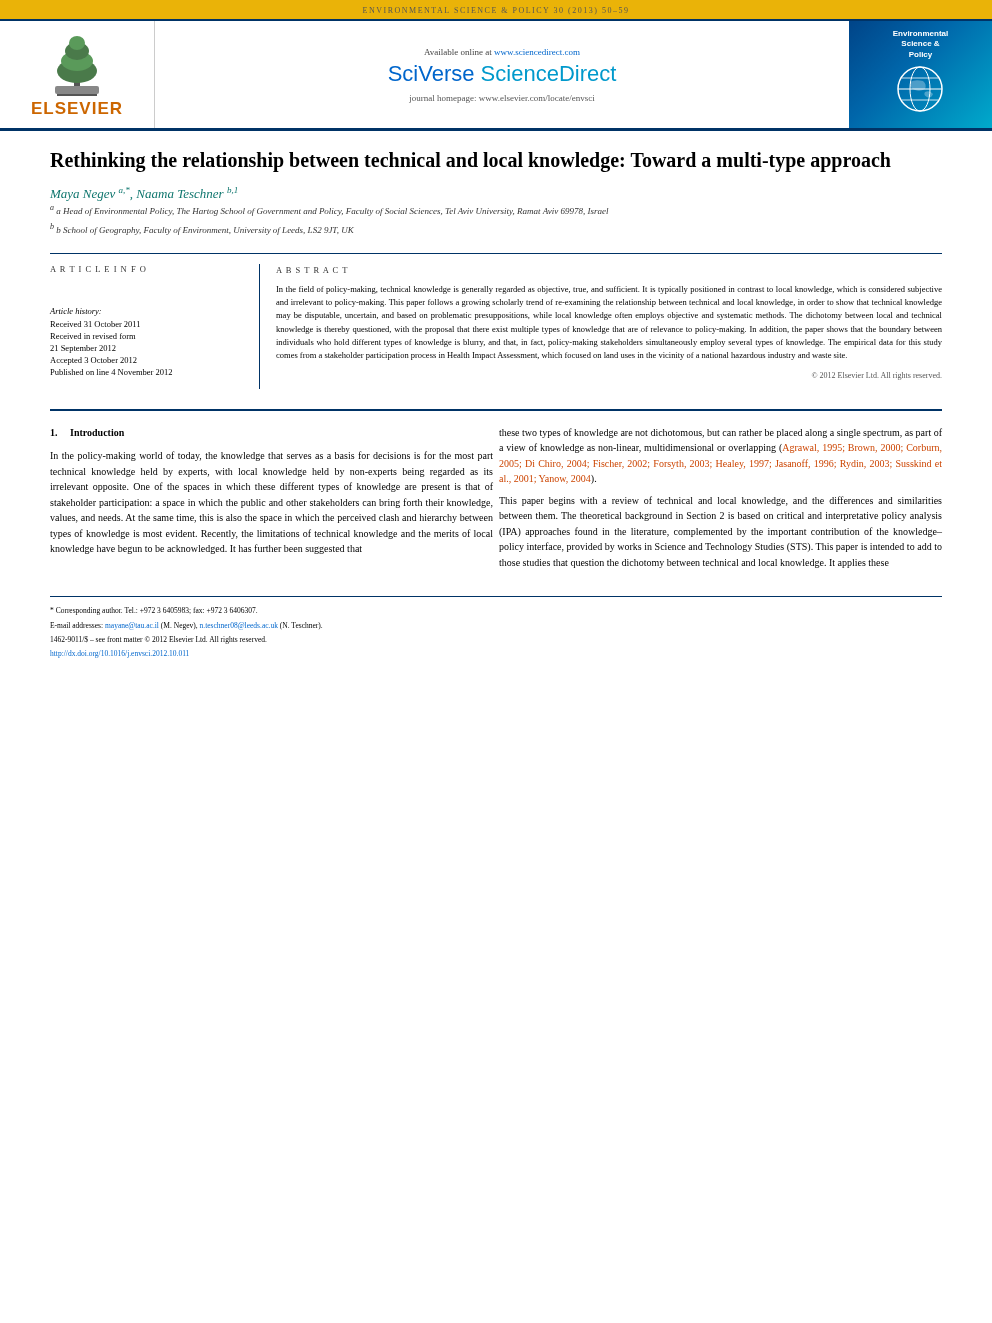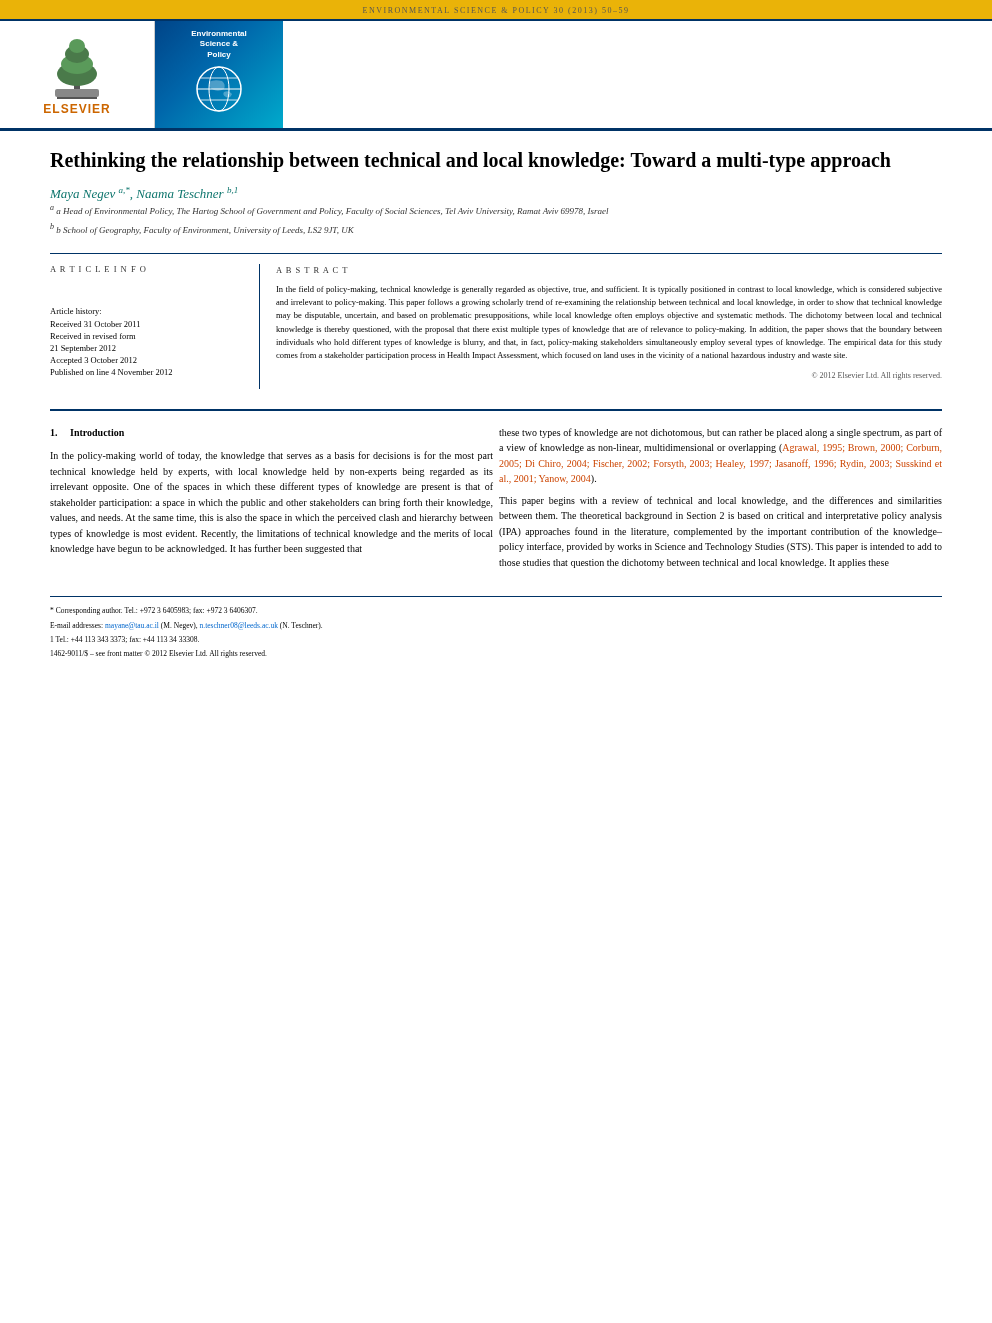--- a/index.html
+++ b/index.html
@@ -43,21 +43,21 @@
     .elsevier-logo {
       display: flex;
       flex-direction: column;
       align-items: center;
     }
     .elsevier-tree {
       width: 80px;
       height: 65px;
     }
     .elsevier-label {
-      font-size: 12px;
+      font-size: 17px;
       font-weight: bold;
       color: #cc6600;
       letter-spacing: 1px;
       margin-top: 3px;
       font-family: Arial, sans-serif;
       text-align: center;
     }
 
     .top-banner-center {
       flex: 1;
@@ -88,21 +88,21 @@
     }
     .sciverse-title span.direct {
       color: #0099cc;
     }
     .journal-homepage {
       font-size: 9px;
       color: #555;
     }
 
     .top-banner-right {
-      width: 128px;
+      width: 143px;
       background: linear-gradient(135deg, #004488 0%, #0066aa 40%, #00aacc 100%);
       display: flex;
       align-items: center;
       justify-content: center;
       padding: 8px;
     }
     .env-sci-logo {
       color: #fff;
       text-align: center;
       font-family: Arial, sans-serif;
@@ -180,20 +180,21 @@
       font-size: 8.5px;
       font-variant: small-caps;
       letter-spacing: 1px;
       color: #333;
       margin-bottom: 6px;
     }
     .info-block {
       margin-bottom: 10px;
     }
     .info-label {
+      font-style: italic;
       font-size: 8.5px;
       margin-bottom: 3px;
       display: block;
       margin-top: 32px;
     }
     .info-text {
       font-size: 8.5px;
       line-height: 1.4;
     }
     .keywords-list {
@@ -305,20 +306,32 @@
         <ellipse cx="40" cy="30" rx="16" ry="10" fill="#5a9a5a"></ellipse>
         <ellipse cx="40" cy="20" rx="12" ry="9" fill="#4a7a4a"></ellipse>
         <ellipse cx="40" cy="12" rx="8" ry="7" fill="#5a9a5a"></ellipse>
 
         <rect x="18" y="55" width="44" height="8" rx="2" fill="#888"></rect>
       </svg>
       <div class="elsevier-label">ELSEVIER</div>
     </div>
   </div>
 
+  <div class="top-banner-center">
+    <div class="available-online">
+      <span>Available online at</span>
+      <a>www.sciencedirect.com</a>
+    </div>
+    <div class="sciverse-title">
+      <span class="sci">SciVerse </span><span class="direct">ScienceDirect</span>
+    </div>
+    <div class="journal-homepage">
+      <span>journal homepage: www.elsevier.com/locate/envsci</span>
+    </div>
+  </div>
 
   <div class="top-banner-right">
     <div class="env-sci-logo">
       <div class="env-title">Environmental<br>Science &amp;<br>Policy</div>
       <svg class="globe-icon" viewBox="0 0 50 50">
         <circle cx="25" cy="25" r="22" fill="none" stroke="#fff" stroke-width="1.5"></circle>
         <ellipse cx="25" cy="25" rx="10" ry="22" fill="none" stroke="#fff" stroke-width="1"></ellipse>
         <line x1="3" y1="25" x2="47" y2="25" stroke="#fff" stroke-width="1"></line>
         <line x1="7" y1="14" x2="43" y2="14" stroke="#fff" stroke-width="0.8"></line>
         <line x1="7" y1="36" x2="43" y2="36" stroke="#fff" stroke-width="0.8"></line>
@@ -391,17 +404,19 @@
         This paper begins with a review of technical and local knowledge, and the differences and similarities between them. The theoretical background in Section 2 is based on critical and interpretative policy analysis (IPA) approaches found in the literature, complemented by the important contribution of the knowledge–policy interface, provided by works in Science and Technology Studies (STS). This paper is intended to add to those studies that question the dichotomy between technical and local knowledge. It applies these
       </div>
     </div>
   </div>
 
   <div class="footer-section">
     <div class="footer-note">* Corresponding author. Tel.: +972 3 6405983; fax: +972 3 6406307.</div>
     <div class="footer-note">
       E-mail addresses: <a class="footer-link">mayane@tau.ac.il</a> (M. Negev), <a class="footer-link">n.teschner08@leeds.ac.uk</a> (N. Teschner).
     </div>
-    <div class="footer-note">1 Tel.: +44 113 343 3373; fax: +44 113 34 33308.</div>
     <div class="footer-note">1462-9011/$ – see front matter © 2012 Elsevier Ltd. All rights reserved.</div>
+    <div class="footer-note">
+      <a class="footer-link">http://dx.doi.org/10.1016/j.envsci.2012.10.011</a>
+    </div>
   </div>
 
 </div>
 
 </body></html>

